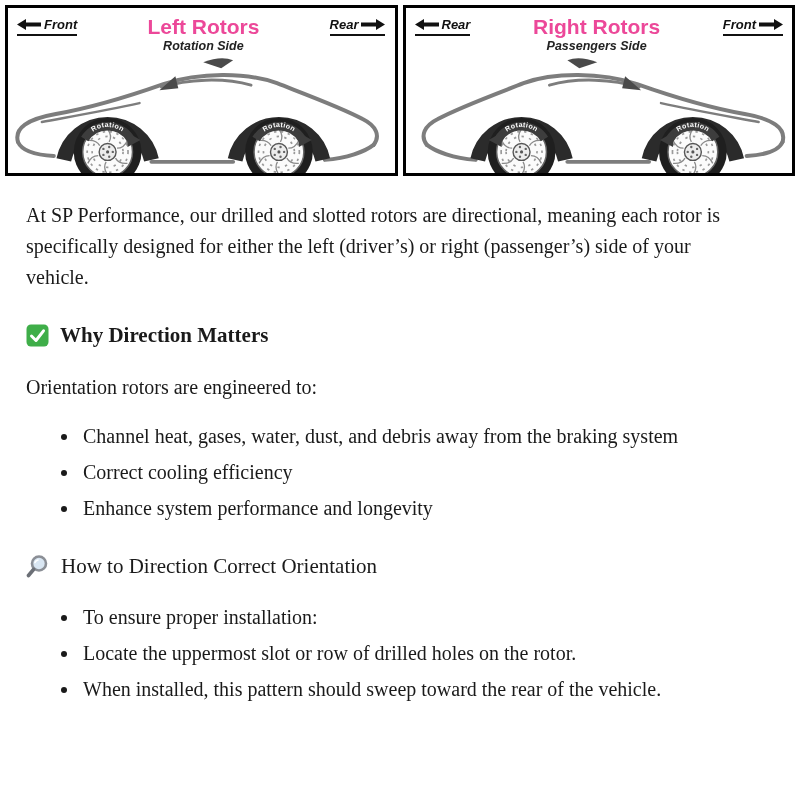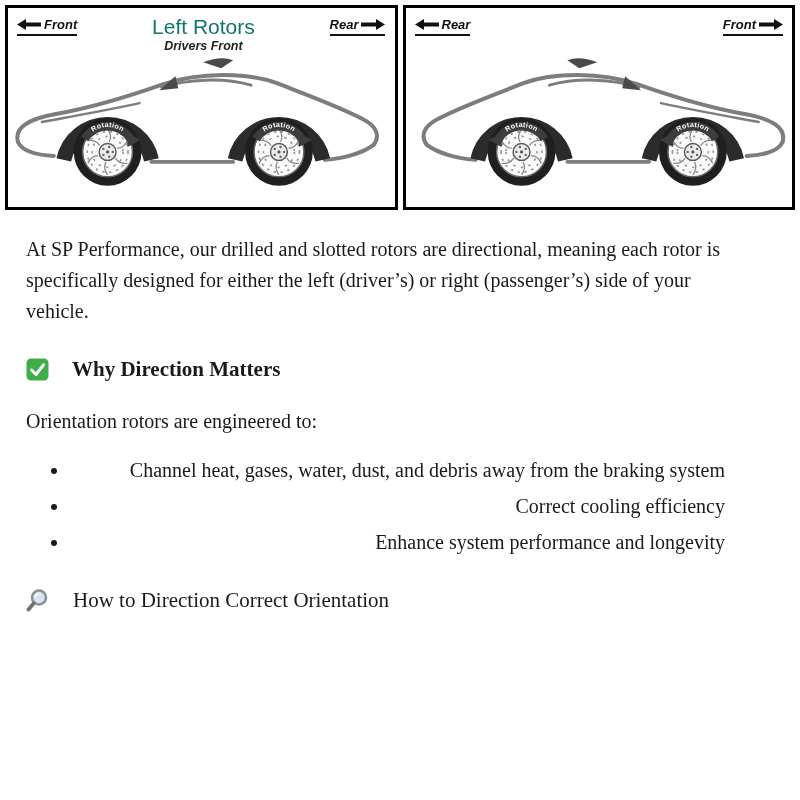--- a/index.html
+++ b/index.html
@@ -10,70 +10,70 @@
     color: #1a1a1a;
     font-family: "Liberation Serif", serif;
     overflow: hidden;
   }
 
   
   .diagram { display: flex; gap: 5px; padding: 5px 5px 0 5px; }
   .panel {
     flex: 1; position: relative;
     border: 3px solid #000;
-    height: 205px;
+    height: 171px;
     background: #fff;
     overflow: hidden;
   }
   .panel-head {
     display: flex; justify-content: space-between; align-items: flex-start;
     padding: 7px 9px 0 9px;
     font-family: "Liberation Sans", sans-serif;
     position: relative; z-index: 2;
   }
   .dir {
     display: inline-flex; align-items: center; gap: 3px;
     border-bottom: 2.5px solid #111; padding-bottom: 2px;
     font-weight: bold; font-style: italic; font-size: 13px; color: #111;
     margin-top: 2px;
   }
   .dir svg { display: block; }
   .titles { text-align: center; line-height: 1.12; }
-  .ptitle { display: block; font-weight: normal; font-size: 21px; color: #0f766e; }
+  .ptitle { display: block; font-weight: bold; font-size: 21px; color: #ec4899; }
   .psub { display: block; font-weight: bold; font-style: italic; font-size: 12.5px; color: #222; }
   .carsvg { position: absolute; left: 0; top: 42px; width: 100%; height: 158px; z-index: 1; }
 
   
   .content { padding: 16px 26px 0 26px; font-size: 20px; line-height: 1.55; }
   .para { margin: 8px 0 18px 0; max-width: 705px; }
   .heading {
-    display: flex; align-items: center; gap: 23px;
+    display: flex; align-items: center; gap: 11px;
     font-size: 21px; margin: 26px 0 20px 0; font-weight: bold;
   }
   .heading.plain { font-weight: normal; }
   .heading .icon { display: inline-flex; flex: none; }
   ul.bullets { margin: 0 0 22px 0; padding-left: 44px; }
-  ul.bullets li { margin: 5px 0; padding-left: 3px; max-width: 655px; text-align: right; }
+  ul.bullets li { margin: 5px 10px; padding-left: 3px; max-width: 655px; }
 </style>
 </head>
 <body>
 
 <div class="diagram">
 
   <div class="panel">
     <div class="panel-head">
       <span class="dir">
         <svg width="24" height="11" viewBox="0 0 24 11">
             <path d="M0,5.5 L9,0 V3.5 H24 V7.5 H9 V11 Z" fill="#111"></path>
           </svg>
         <span>Front</span>
       </span>
       <span class="titles">
         <span class="ptitle">Left Rotors</span>
-        <span class="psub">Drivers Front</span>
+        <span class="psub">Rotation Side</span>
       </span>
       <span class="dir">
         <span>Rear</span>
         <svg width="24" height="11" viewBox="0 0 24 11">
             <path d="M24,5.5 L15,0 V3.5 H0 V7.5 H15 V11 Z" fill="#111"></path>
           </svg>
       </span>
     </div>
 
     <svg class="carsvg" viewBox="0 0 388 158">
@@ -153,20 +153,24 @@
     </svg>
   </div>
 
   <div class="panel">
     <div class="panel-head">
       <span class="dir">
         <svg width="24" height="11" viewBox="0 0 24 11">
             <path d="M0,5.5 L9,0 V3.5 H24 V7.5 H9 V11 Z" fill="#111"></path>
           </svg>
         <span>Rear</span>
+      </span>
+      <span class="titles">
+        <span class="ptitle">Right Rotors</span>
+        <span class="psub">Passengers Side</span>
       </span>
       <span class="dir">
         <span>Front</span>
         <svg width="24" height="11" viewBox="0 0 24 11">
             <path d="M24,5.5 L15,0 V3.5 H0 V7.5 H15 V11 Z" fill="#111"></path>
           </svg>
       </span>
     </div>
 
     <svg class="carsvg" viewBox="0 0 388 158">
@@ -280,14 +284,19 @@
     <span class="icon">
       <svg width="24" height="24" viewBox="0 0 24 24">
         <circle cx="13" cy="9.5" r="7" fill="#d9e6f2" stroke="#8b8f96" stroke-width="2.6"></circle>
         <path d="M12,6 a4,4 0 0 0 -3,2.5" fill="none" stroke="#ffffff" stroke-width="1.6" stroke-linecap="round"></path>
         <line x1="7.5" y1="15.5" x2="2.5" y2="21.5" stroke="#6b6f76" stroke-width="3.6" stroke-linecap="round"></line>
       </svg>
     </span>
     <span>How to Direction Correct Orientation</span>
   </h2>
 
+  <ul class="bullets">
+    <li>To ensure proper installation:</li>
+    <li>Locate the uppermost slot or row of drilled holes on the rotor.</li>
+    <li>When installed, this pattern should sweep toward the rear of the vehicle.</li>
+  </ul>
 
 </main>
 
 </body></html>

